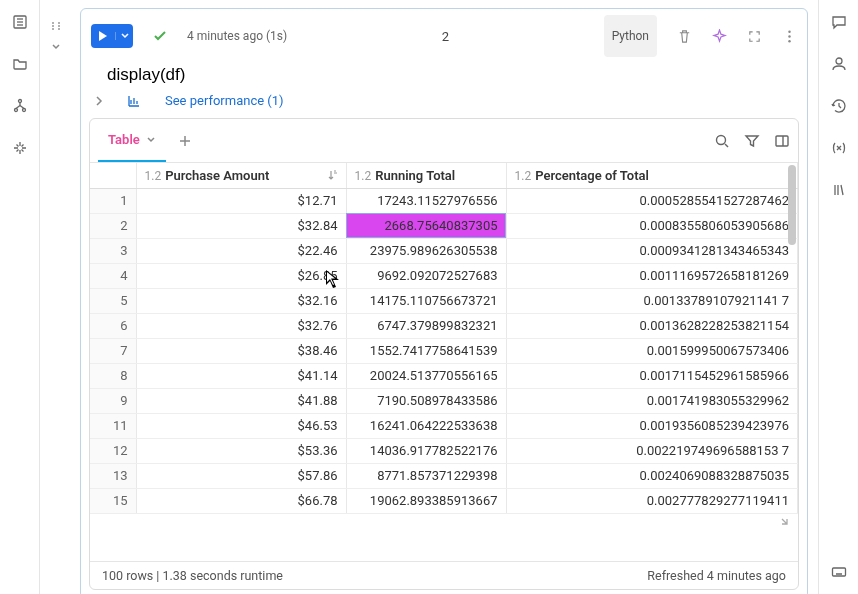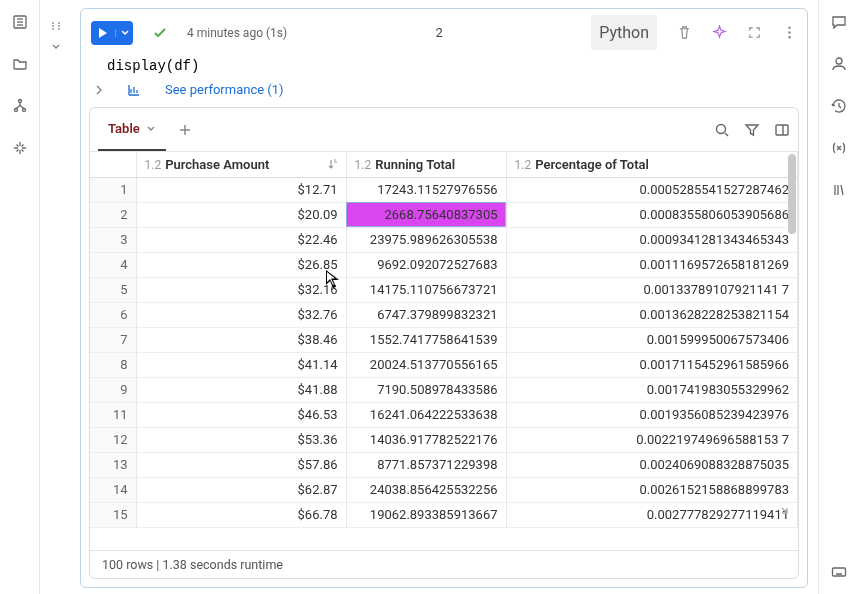--- a/index.html
+++ b/index.html
@@ -70,26 +70,26 @@
   }
   .run-btn .play {
     width: 24px; display:flex; align-items:center; justify-content:center; color:#fff;
   }
   .run-btn .chev {
     width: 18px; display:flex; align-items:center; justify-content:center; color:#fff; border-left:1px solid rgba(255,255,255,0.3);
   }
   .status-check { color:#4caf50; display:flex; align-items:center; }
   .status-text { color:#666; font-size:12px; }
   .cell-center { flex:1; text-align:center; color:#444; font-size:13px; }
-  .lang-tag { background:#f1f1f1; border-radius:4px; padding:8px 8px; font-size:16px; color:#555; }
+  .lang-tag { background:#f1f1f1; border-radius:4px; padding:14px 8px; font-size:12px; color:#555; }
   .tb-icon { color:#888; cursor:pointer; display:flex; align-items:center; }
   .tb-icon.spark { color:#b06ee0; }
   .code-line {
-    font-family: Liberation Mono, monospace;
-    font-size: 14px;
+    font-family: Liberation Sans, sans-serif;
+    font-size: 17px;
     padding: 2px 10px 6px 26px;
     color: #333;
   }
   .code-line .fn { color:#000; }
   .perf-row {
     display:flex; align-items:center; gap:24px;
     padding: 2px 10px 10px 14px;
     color:#1a6fd6;
     font-size:13px;
   }
@@ -106,22 +106,22 @@
     display:flex; align-items:center;
     border-bottom:1px solid #e5e5e5;
     padding: 0 8px;
     height: 44px;
   }
   .tab {
     display:flex; align-items:center; gap:6px;
     padding: 0 10px;
     height:100%;
     font-weight:600;
-    border-bottom: 2px solid #404040;
-    color:#7f1d1d;
+    border-bottom: 2px solid #0ea5e9;
+    color:#ec4899;
   }
   .tab .chev-d { color:#888; font-weight:normal; }
   .tab-add { margin-left:12px; color:#888; cursor:pointer; }
   .tabs-right { margin-left:auto; display:flex; gap:14px; color:#666; }
   .grid-wrap { position:relative; height: 398px; overflow:hidden; }
   table.data {
     border-collapse: collapse;
     width: 100%;
     font-variant-numeric: tabular-nums;
   }
@@ -343,21 +343,21 @@
           </thead>
           <tbody>
               <tr>
                 <td class="rownum">1</td>
                 <td class="amount">$12.71</td>
                 <td class="running">17243.11527976556</td>
                 <td class="pct">0.0005285541527287462</td>
               </tr>
               <tr>
                 <td class="rownum">2</td>
-                <td class="amount">$20.09</td>
+                <td class="amount">$32.84</td>
                 <td class="running selected">2668.75640837305</td>
                 <td class="pct">0.0008355806053905686</td>
               </tr>
               <tr>
                 <td class="rownum">3</td>
                 <td class="amount">$22.46</td>
                 <td class="running">23975.989626305538</td>
                 <td class="pct">0.0009341281343465343</td>
               </tr>
               <tr>
@@ -406,45 +406,40 @@
                 <td class="rownum">12</td>
                 <td class="amount">$53.36</td>
                 <td class="running">14036.917782522176</td>
                 <td class="pct">0.002219749696588153 7</td>
               </tr>
               <tr>
                 <td class="rownum">13</td>
                 <td class="amount">$57.86</td>
                 <td class="running">8771.857371229398</td>
                 <td class="pct">0.0024069088328875035</td>
-              </tr>
-              <tr>
-                <td class="rownum">14</td>
-                <td class="amount">$62.87</td>
-                <td class="running">24038.856425532256</td>
-                <td class="pct">0.0026152158868899783</td>
               </tr>
               <tr>
                 <td class="rownum">15</td>
                 <td class="amount">$66.78</td>
                 <td class="running">19062.893385913667</td>
                 <td class="pct">0.002777829277119411</td>
               </tr>
             </tbody>
         </table>
         <div class="vscroll"></div>
         <span class="corner-expand">
           <svg width="12" height="12" viewBox="0 0 12 12" fill="none" stroke="#aaa" stroke-width="1.3">
               <path d="M11 6v5H6M11 11L6 6"></path>
             </svg>
         </span>
       </div>
 
       <div class="footer-row">
         <span>100 rows  |  1.38 seconds runtime</span>
+        <span class="right">Refreshed 4 minutes ago</span>
       </div>
     </div>
   </div>
 
   <div class="cursor-arrow">
     <svg width="14" height="20" viewBox="0 0 14 20">
         <path d="M0 0l0 15 4-4 3 7 3-1-3-7 6 0z" fill="#000"></path>
         <path d="M1 2l0 10 3-3 3 6 1-.5-3-6 4 0z" fill="#fff"></path>
       </svg>
   </div>

